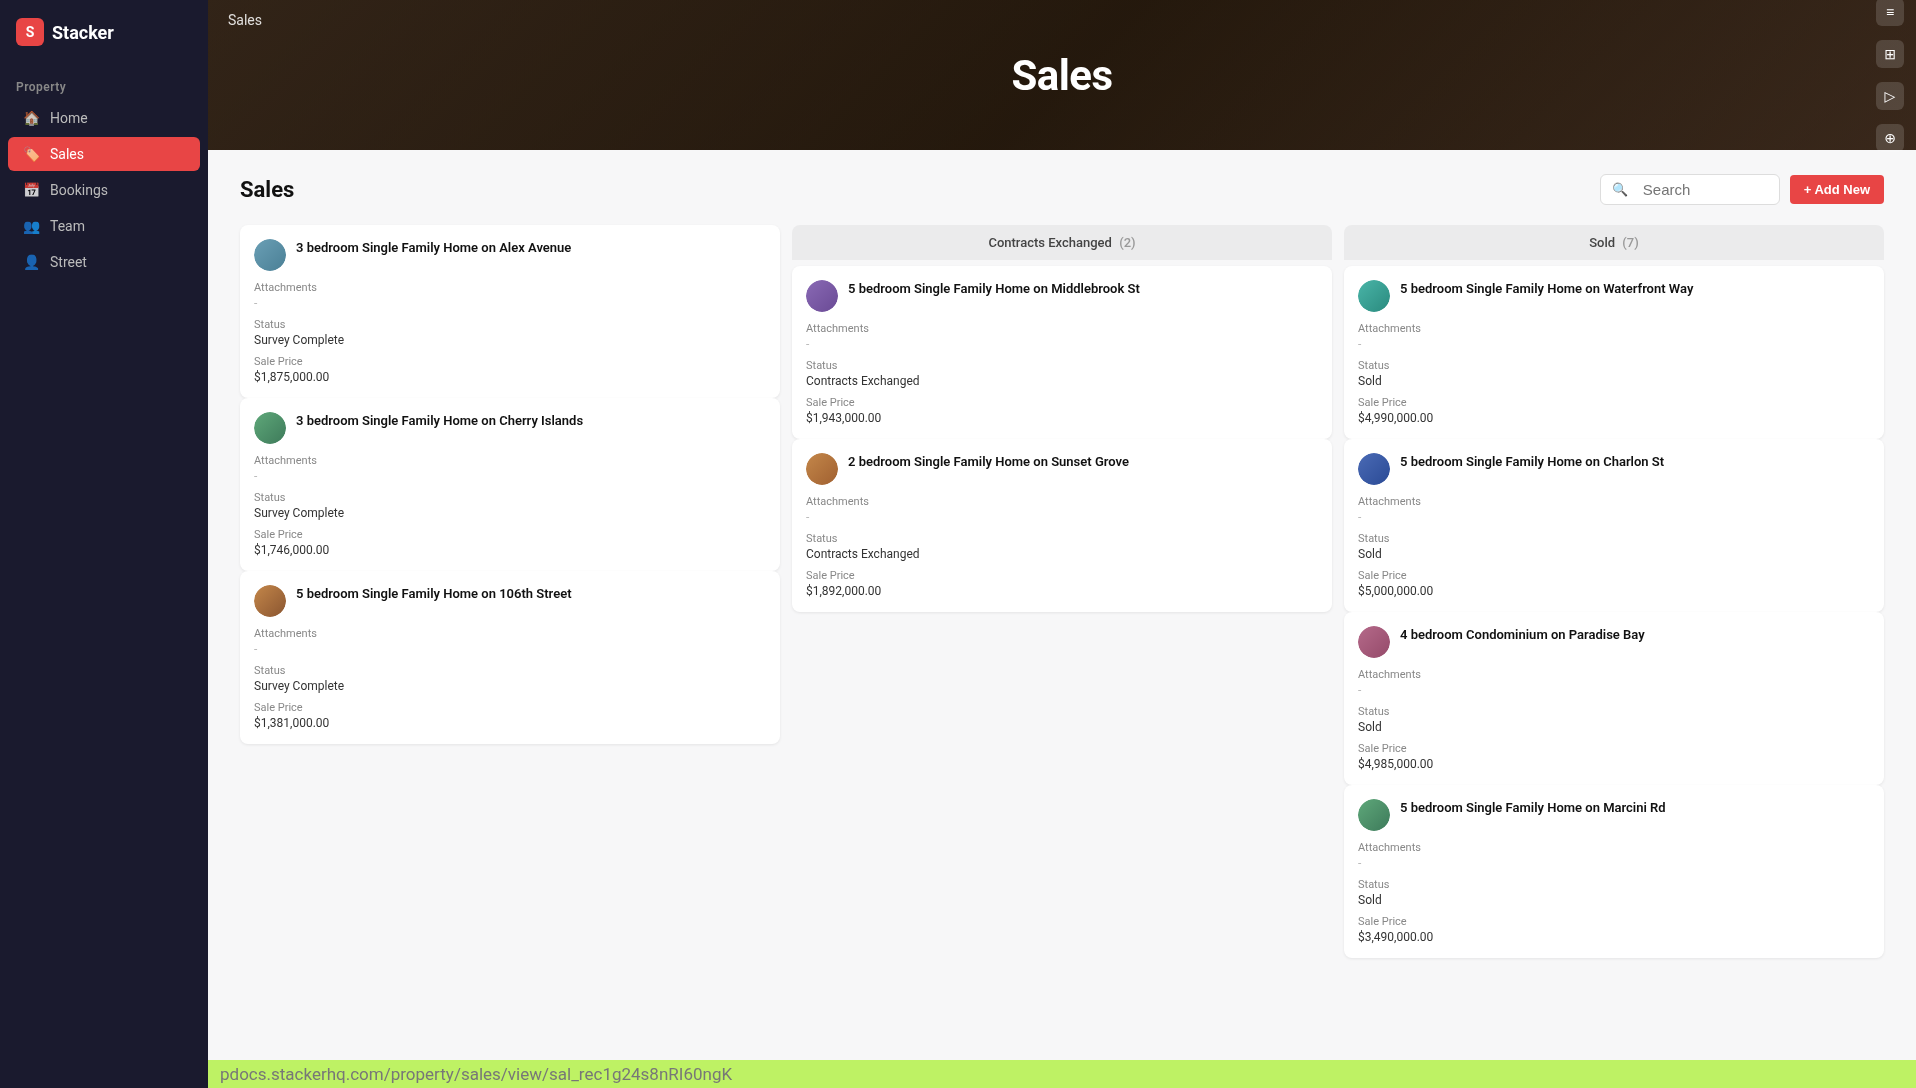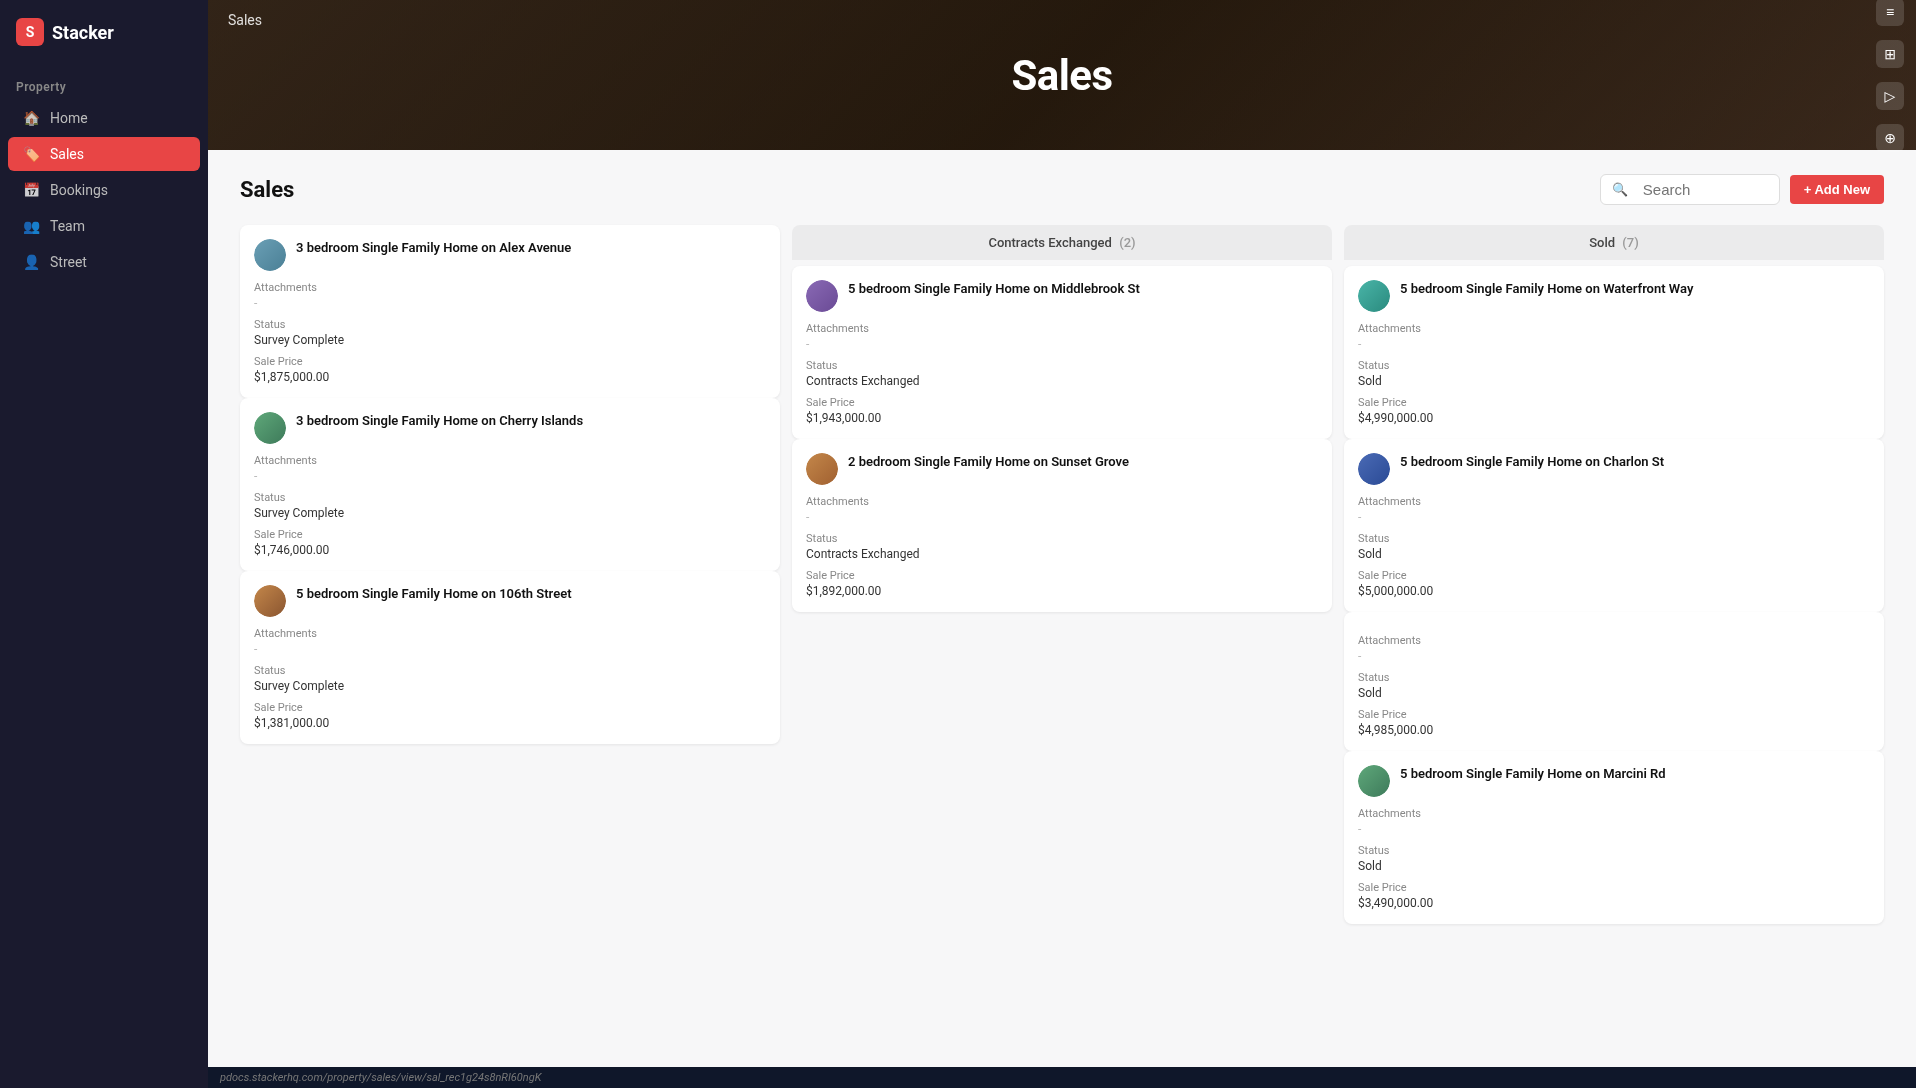--- a/index.html
+++ b/index.html
@@ -228,26 +228,25 @@
       margin-top: 8px;
     }
     .card-field-value {
       font-size: 12px;
       color: #333;
     }
     .card-field-value.dash { color: #bbb; }
 
     
     .status-bar {
-      background: #0f172a;
+      background: #bef264;
       color: #777;
-      font-size: 11px;
+      font-size: 17px;
       padding: 4px 12px;
       flex-shrink: 0;
-      font-style: italic;
     }
   </style>
 </head>
 <body>
 
 <div class="sidebar">
   <div class="sidebar-logo">
     <div class="sidebar-logo-icon">S</div>
     <span>Stacker</span>
   </div>
@@ -417,20 +416,26 @@
       <div class="card-title">5 bedroom Single Family Home on Charlon St</div>
     </div>
     <div class="card-field-label">Attachments</div>
     <div class="card-field-value dash">-</div>
     <div class="card-field-label">Status</div>
     <div class="card-field-value">Sold</div>
     <div class="card-field-label">Sale Price</div>
     <div class="card-field-value">$5,000,000.00</div>
   </div>
             <div class="kanban-card">
+    <div class="card-header">
+      <div class="card-avatar">
+        <div class="card-avatar-img" style="background: linear-gradient(135deg, #b56a8a, #954a6a);"></div>
+      </div>
+      <div class="card-title">4 bedroom Condominium on Paradise Bay</div>
+    </div>
     <div class="card-field-label">Attachments</div>
     <div class="card-field-value dash">-</div>
     <div class="card-field-label">Status</div>
     <div class="card-field-value">Sold</div>
     <div class="card-field-label">Sale Price</div>
     <div class="card-field-value">$4,985,000.00</div>
   </div>
             <div class="kanban-card">
     <div class="card-header">
       <div class="card-avatar">

